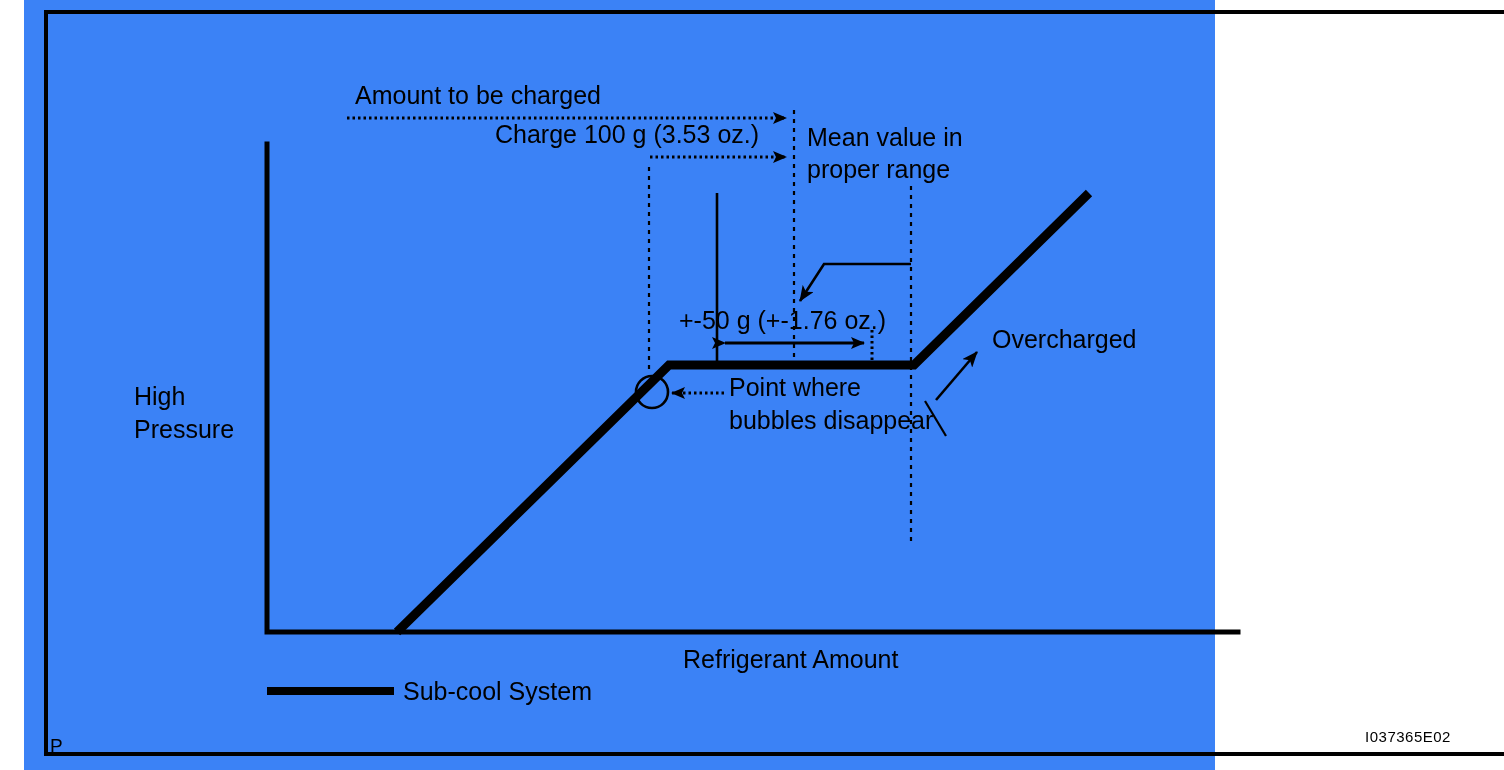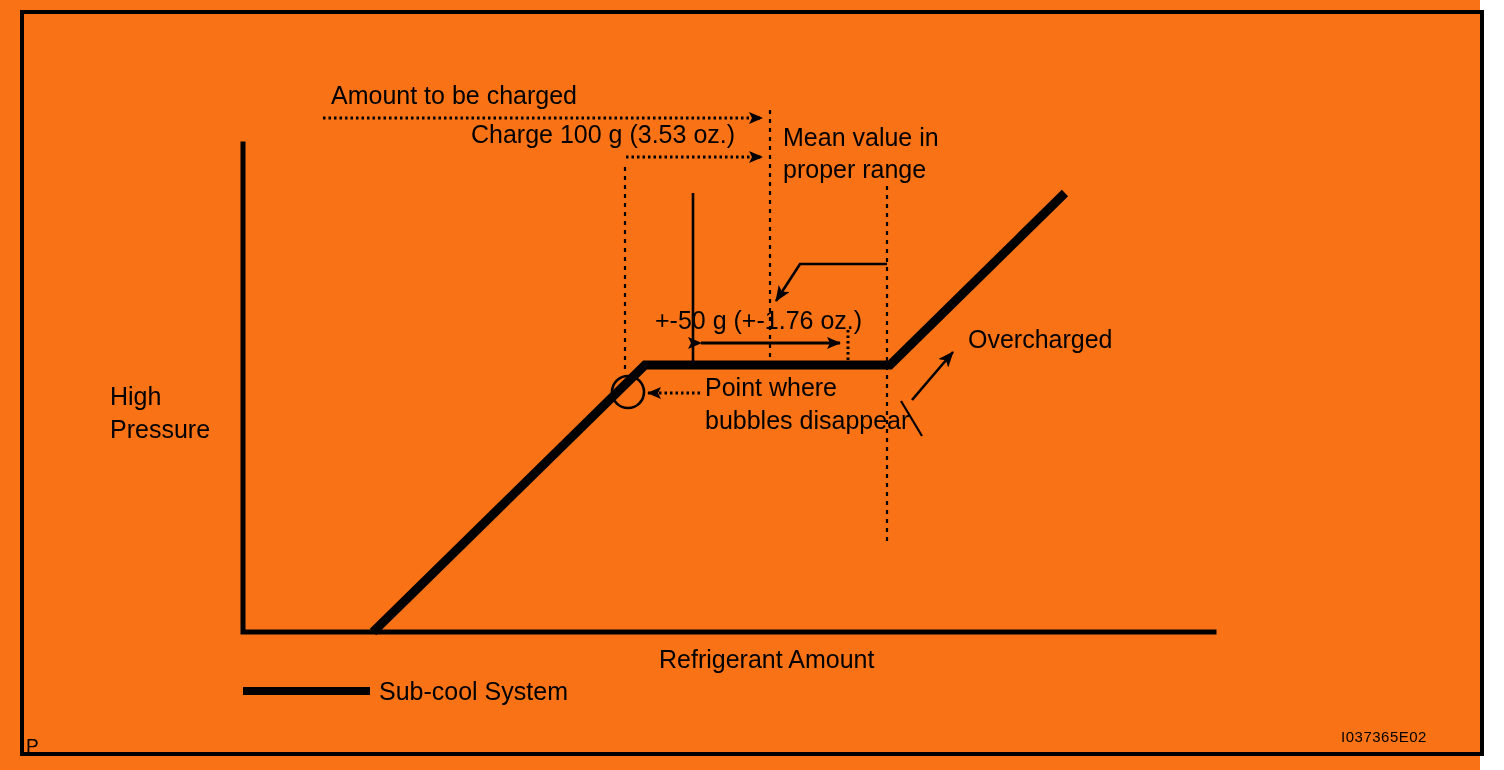--- a/index.html
+++ b/index.html
@@ -9,23 +9,24 @@
     background: #ffffff;
   }
   body {
     font-family: "Liberation Sans", sans-serif;
     width: 1504px;
     height: 770px;
     overflow: hidden;
   }
   #figure-root {
     position: relative;
-    width: 1480px;
+    width: 1191px;
     height: 770px;
-    background: #f97316;
+    background: #3b82f6;
+    margin-left: 24px;
   }
   svg#diagram {
     display: block;
     width: 1504px;
     height: 770px;
   }
   text {
     font-family: "Liberation Sans", sans-serif;
     fill: #000000;
     white-space: pre;

